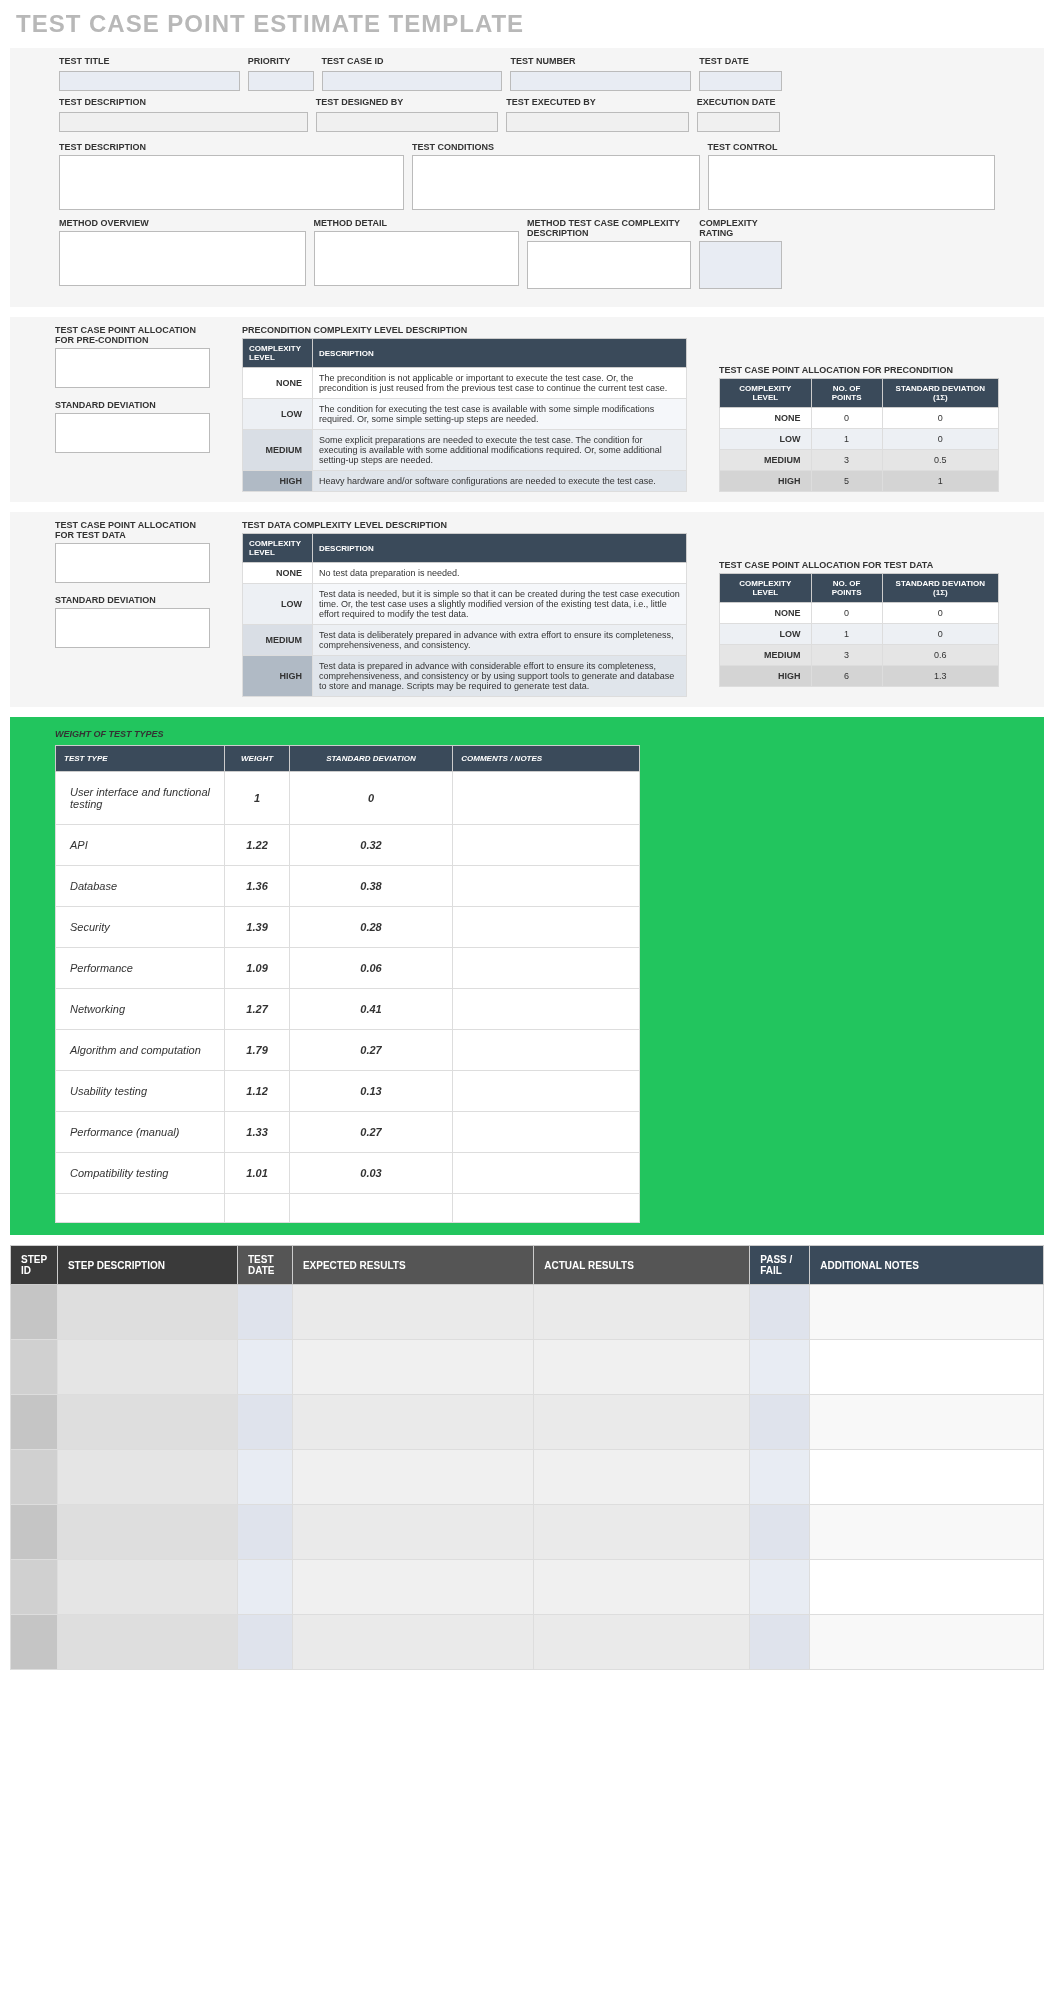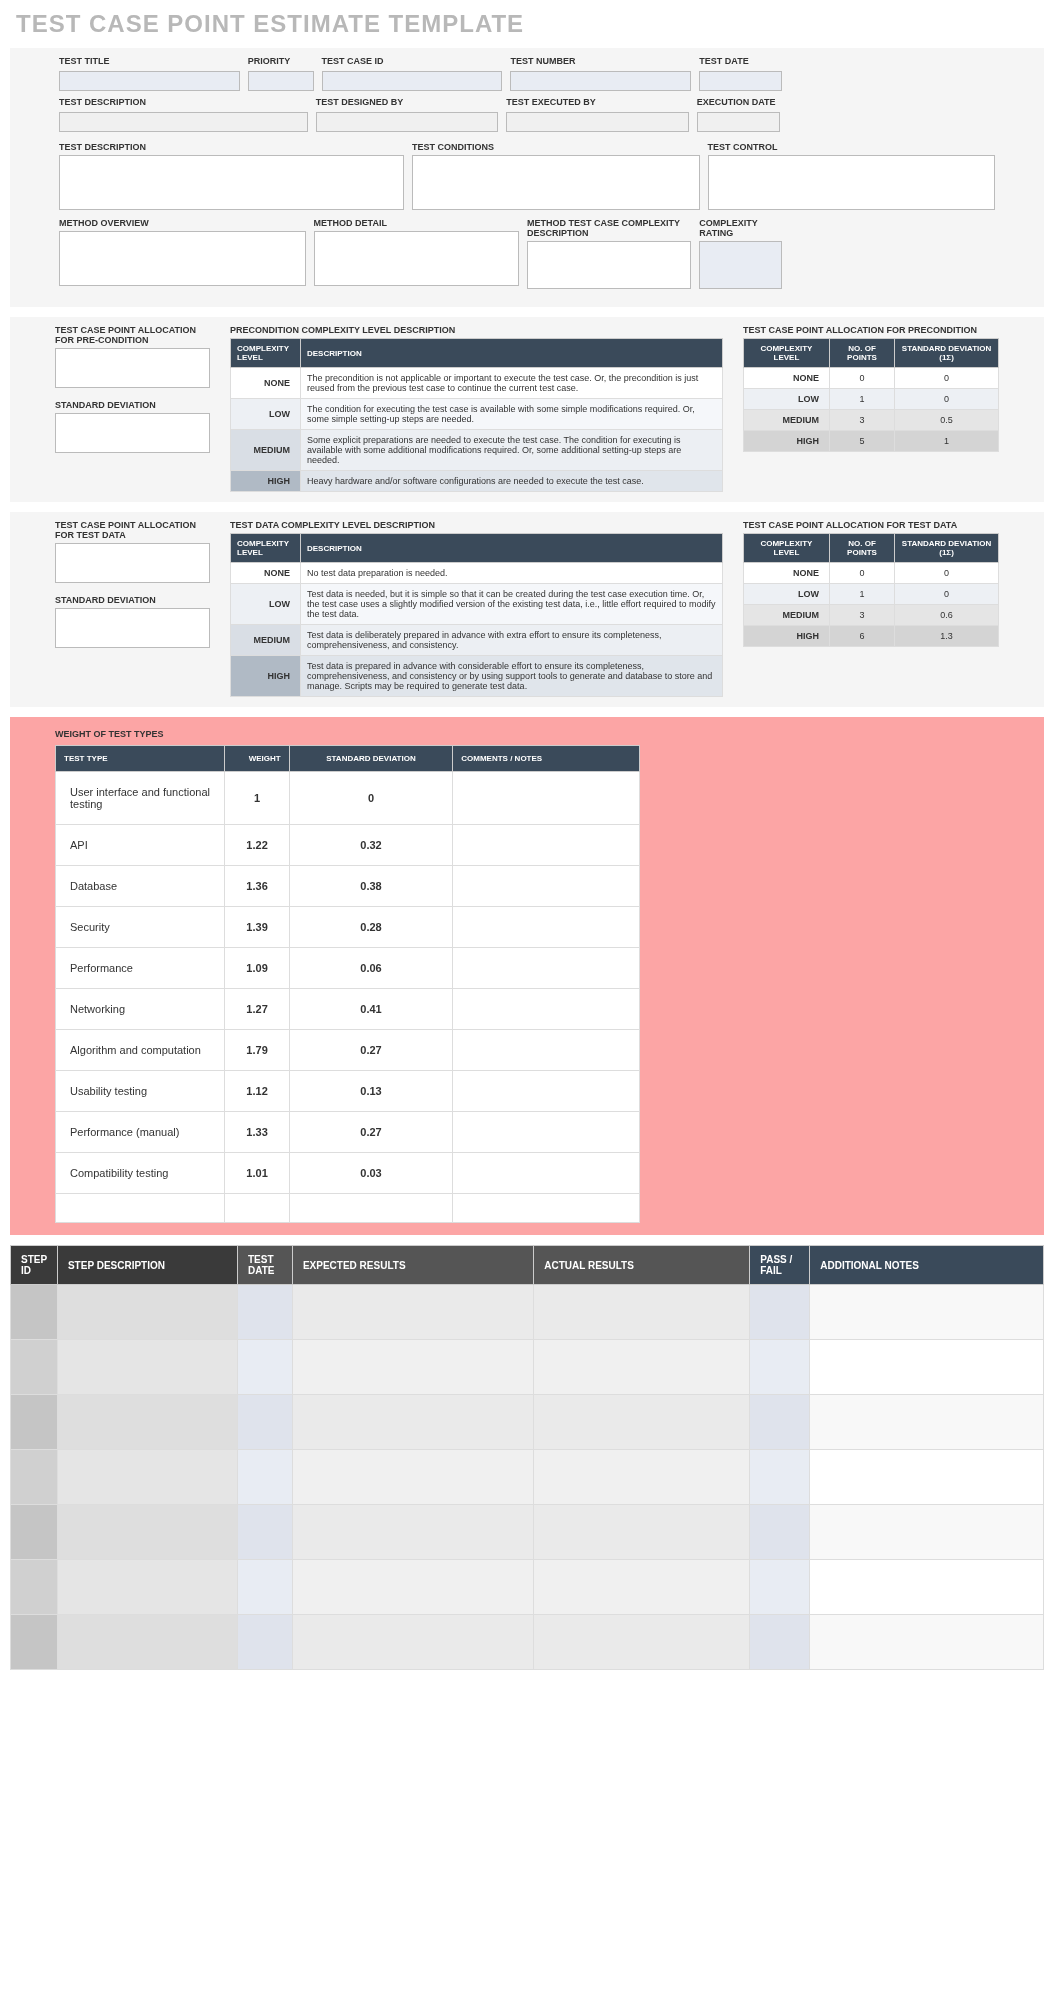--- a/index.html
+++ b/index.html
@@ -55,26 +55,26 @@
     font-family: inherit;
     font-size: 10px;
     padding: 2px 4px;
     resize: none;
   }
   .textarea.short { height: 40px; }
   .textarea.blue { background: #e8ecf3; }
   .three-col-row {
     display: flex;
     padding: 0 45px;
-    gap: 20px;
+    gap: 32px;
     justify-content: flex-end;
   }
   .three-col-row .left-col { width: 155px; flex-shrink:0; }
   .three-col-row .mid-col { flex: 1; }
-  .three-col-row .right-col { width: 256px; flex-shrink:0; }
+  .three-col-row .right-col { width: 280px; flex-shrink:0;margin-top:40px; }
   table { border-collapse: collapse; width: 100%; font-size: 9px; padding-left: 9px; }
   th {
     background: #3a4a5a;
     color: #fff;
     padding: 5px 6px;
     font-weight: 700;
     font-size: 8px;
     text-align: left;
     border: 1px solid #ccc;
     text-transform: uppercase;
@@ -87,28 +87,28 @@
   .lvl-col { width: 70px; font-weight:700; text-align:right; padding-right:10px; }
   .cl-none { background: #fff; }
   .cl-low { background: #edf0f4; }
   .cl-med { background: #d9dee5; }
   .cl-high { background: #b0bac5; }
   .alloc-table td { text-align:center; background:#fff; }
   .alloc-table td:first-child { font-weight:700; text-align:right; padding-right:10px; }
   .alloc-table tr.r-low td { background:#edf0f4; }
   .alloc-table tr.r-med td { background:#e5e5e5; }
   .alloc-table tr.r-high td { background:#d4d4d4; }
-  .weight-section { padding: 12px 45px; background:#fca5a5; margin-bottom:10px;}
+  .weight-section { padding: 12px 45px; background:#22c55e; margin-bottom:10px;font-style:italic;}
   .weight-table { border:1px solid #bbb; background:#fff; }
   .weight-table th { padding:8px; }
   .weight-table td { padding:14px 10px; font-size:11px; }
   .weight-table td:nth-child(1){ padding-left:14px;}
   .weight-table td:nth-child(2){ text-align:center; font-weight:600;}
   .weight-table td:nth-child(3){ text-align:center; font-weight:600;}
-  .weight-table th:nth-child(2){ text-align:right;}
+  .weight-table th:nth-child(2){ text-align:center;}
   .weight-table th:nth-child(3){ text-align:center;}
   .weight-table th:nth-child(4){ text-align:left;}
   .steps-table { width:100%; }
   .steps-table th { padding:8px 10px; font-size:10px; }
   .steps-table th.dark { background:#3a3a3a; }
   .steps-table th.gray { background:#555; }
   .steps-table td { height:55px; padding:0;}
   .c-step { width:42px; background:#d0d0d0;}
   .c-desc { background:#e5e5e5;}
   .c-date { width:55px; background:#e8ecf3;}

